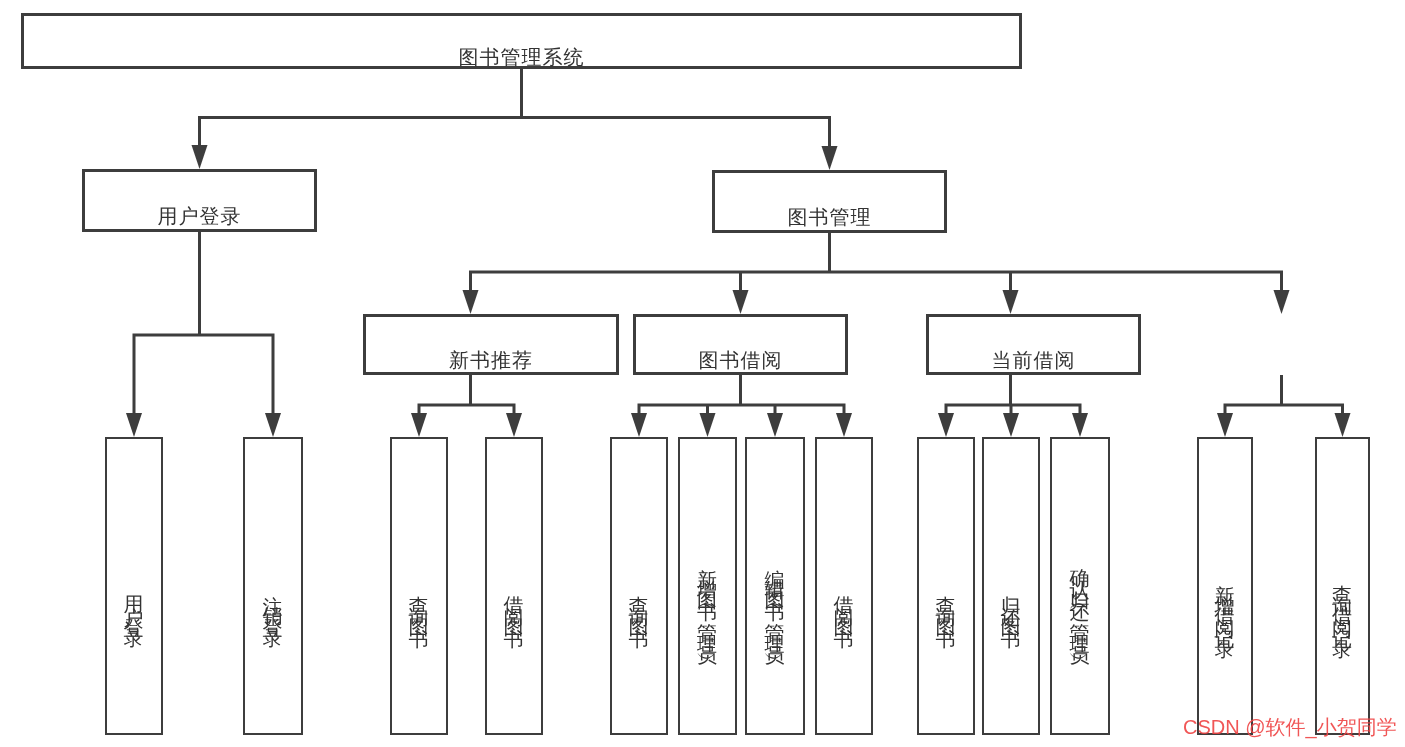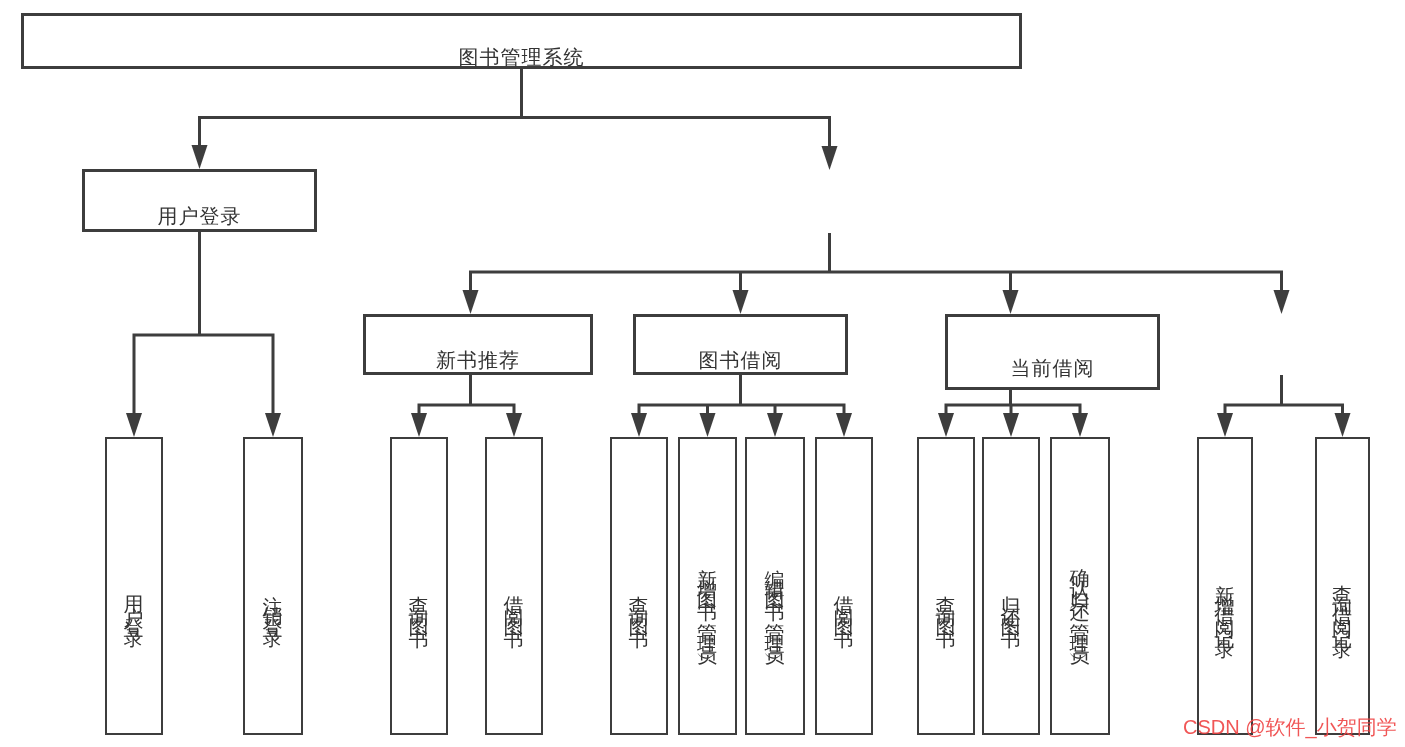--- a/index.html
+++ b/index.html
@@ -81,28 +81,31 @@
     </g>
   </svg>
 
   <div class="node" style="left:21px;top:13px;width:1001px;height:56px">
     <span class="lbl">图书管理系统</span>
   </div>
 
   <div class="node" style="left:82px;top:169px;width:235px;height:63px">
     <span class="lbl">用户登录</span>
   </div>
+  <div class="node" style="left:712px;top:170px;width:235px;height:63px">
+    <span class="lbl">图书管理</span>
+  </div>
 
-  <div class="node" style="left:363px;top:314px;width:230px;height:61px">
+  <div class="node" style="left:363px;top:314px;width:256px;height:61px">
     <span class="lbl">新书推荐</span>
   </div>
   <div class="node" style="left:633px;top:314px;width:215px;height:61px">
     <span class="lbl">图书借阅</span>
   </div>
-  <div class="node" style="left:945px;top:314px;width:215px;height:76px">
+  <div class="node" style="left:926px;top:314px;width:215px;height:61px">
     <span class="lbl">当前借阅</span>
   </div>
 
   <div class="node vert" style="left:105px;top:437px;width:58px;height:298px">
     <span class="lbl">用户登录</span>
   </div>
   <div class="node vert" style="left:243px;top:437px;width:60px;height:298px">
     <span class="lbl">注销登录</span>
   </div>
 

